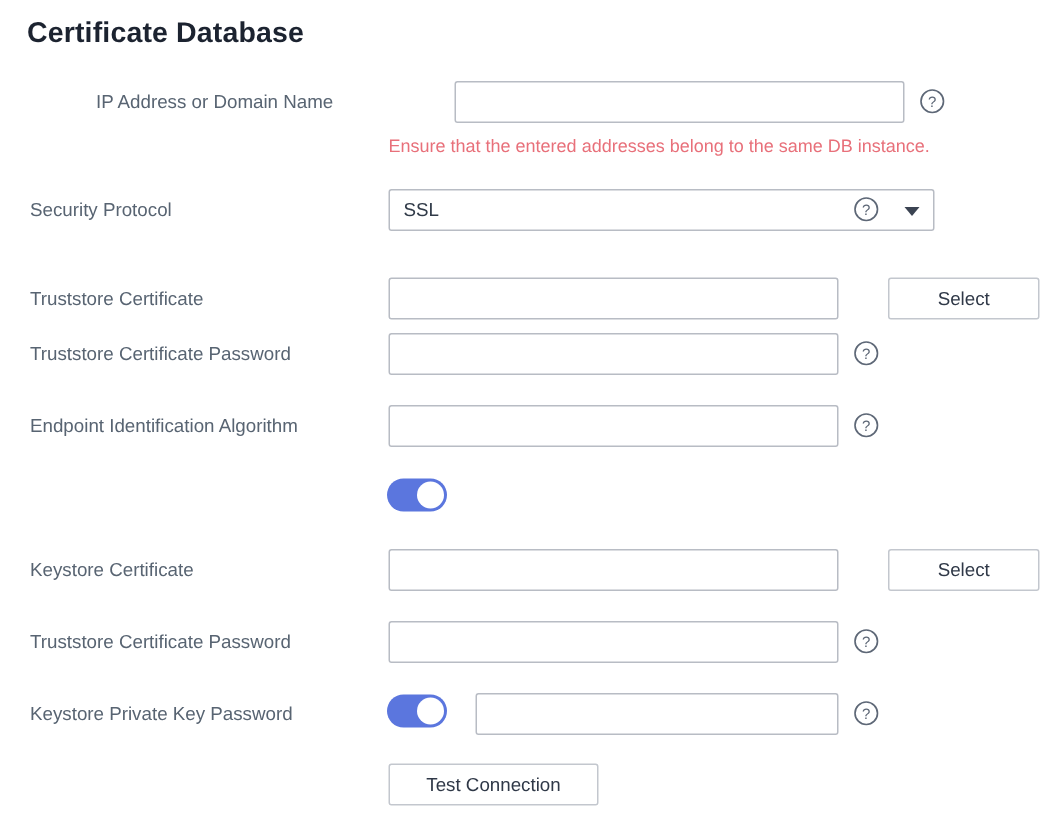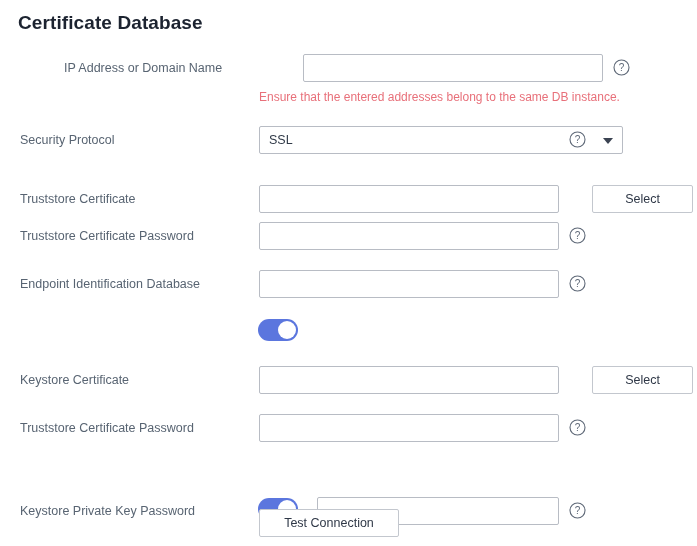--- a/index.html
+++ b/index.html
@@ -221,21 +221,21 @@
     <input class="text-input" type="text" placeholder="" style="">
     <span class="help-icon">
       <svg width="17" height="17" viewBox="0 0 17 17">
         <circle cx="8.5" cy="8.5" r="7.5" fill="none" stroke="#5e6877" stroke-width="1.1"></circle>
         <text x="8.5" y="12.3" font-family="Liberation Sans, sans-serif" font-size="10" fill="#5e6877" text-anchor="middle">?</text>
       </svg>
     </span>
   </div>
 
   <div class="form-row" style="top:269px;">
-    <div class="row-label">Endpoint Identification Database</div>
+    <div class="row-label">Endpoint Identification Algorithm</div>
     <input class="text-input" type="text" placeholder="" style="">
     <span class="help-icon">
       <svg width="17" height="17" viewBox="0 0 17 17">
         <circle cx="8.5" cy="8.5" r="7.5" fill="none" stroke="#5e6877" stroke-width="1.1"></circle>
         <text x="8.5" y="12.3" font-family="Liberation Sans, sans-serif" font-size="10" fill="#5e6877" text-anchor="middle">?</text>
       </svg>
     </span>
   </div>
 
   <div class="form-row" style="top:317px;">
@@ -254,21 +254,21 @@
     <div class="row-label">Truststore Certificate Password</div>
     <input class="text-input" type="text" placeholder="" style="">
     <span class="help-icon">
       <svg width="17" height="17" viewBox="0 0 17 17">
         <circle cx="8.5" cy="8.5" r="7.5" fill="none" stroke="#5e6877" stroke-width="1.1"></circle>
         <text x="8.5" y="12.3" font-family="Liberation Sans, sans-serif" font-size="10" fill="#5e6877" text-anchor="middle">?</text>
       </svg>
     </span>
   </div>
 
-  <div class="form-row" style="top:461px;margin-top:35px;">
+  <div class="form-row" style="top:461px;">
     <div class="row-label">Keystore Private Key Password</div>
     <div class="toggle">
       <span class="knob"></span>
     </div>
     <input class="text-input narrow" type="text" placeholder="" style="">
     <span class="help-icon">
       <svg width="17" height="17" viewBox="0 0 17 17">
         <circle cx="8.5" cy="8.5" r="7.5" fill="none" stroke="#5e6877" stroke-width="1.1"></circle>
         <text x="8.5" y="12.3" font-family="Liberation Sans, sans-serif" font-size="10" fill="#5e6877" text-anchor="middle">?</text>
       </svg>

